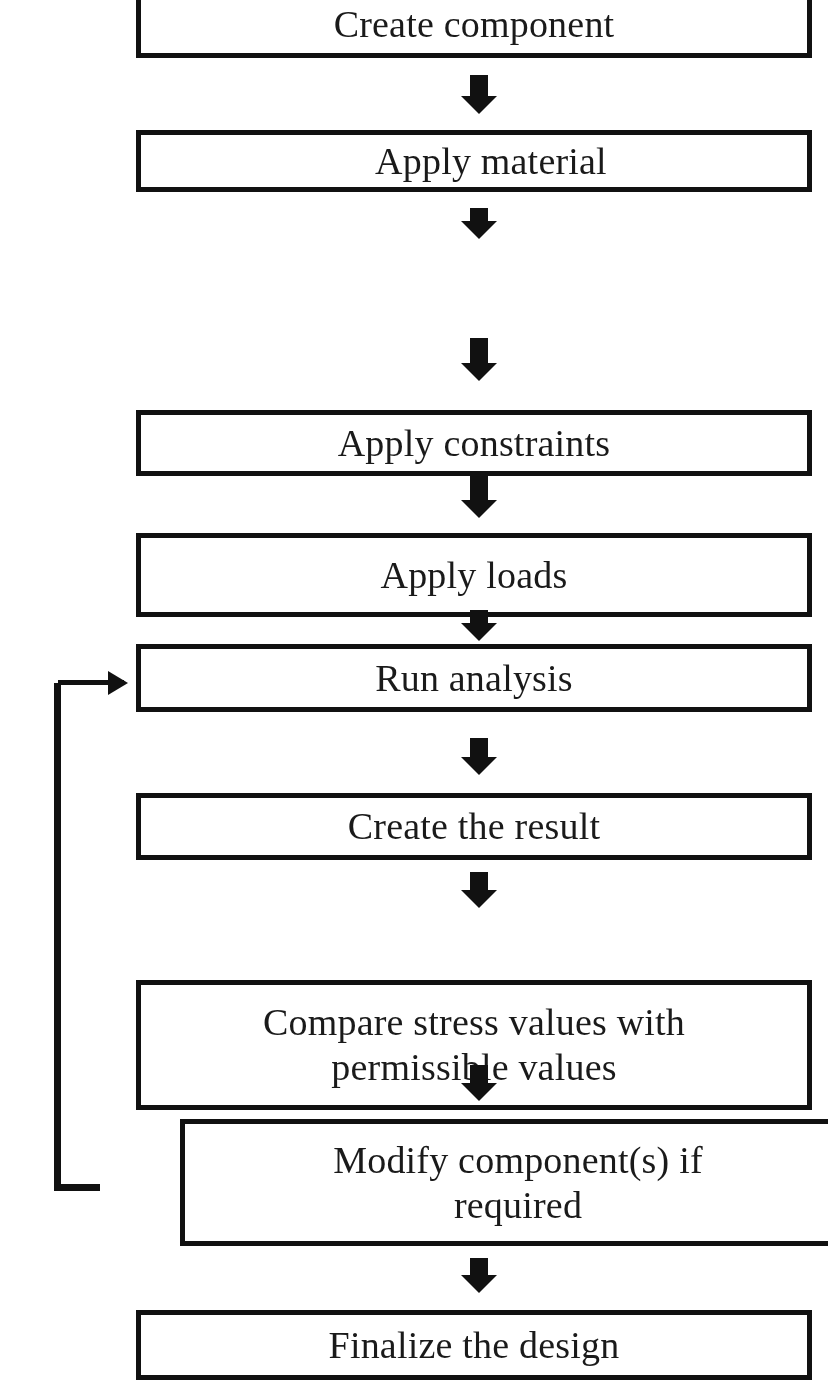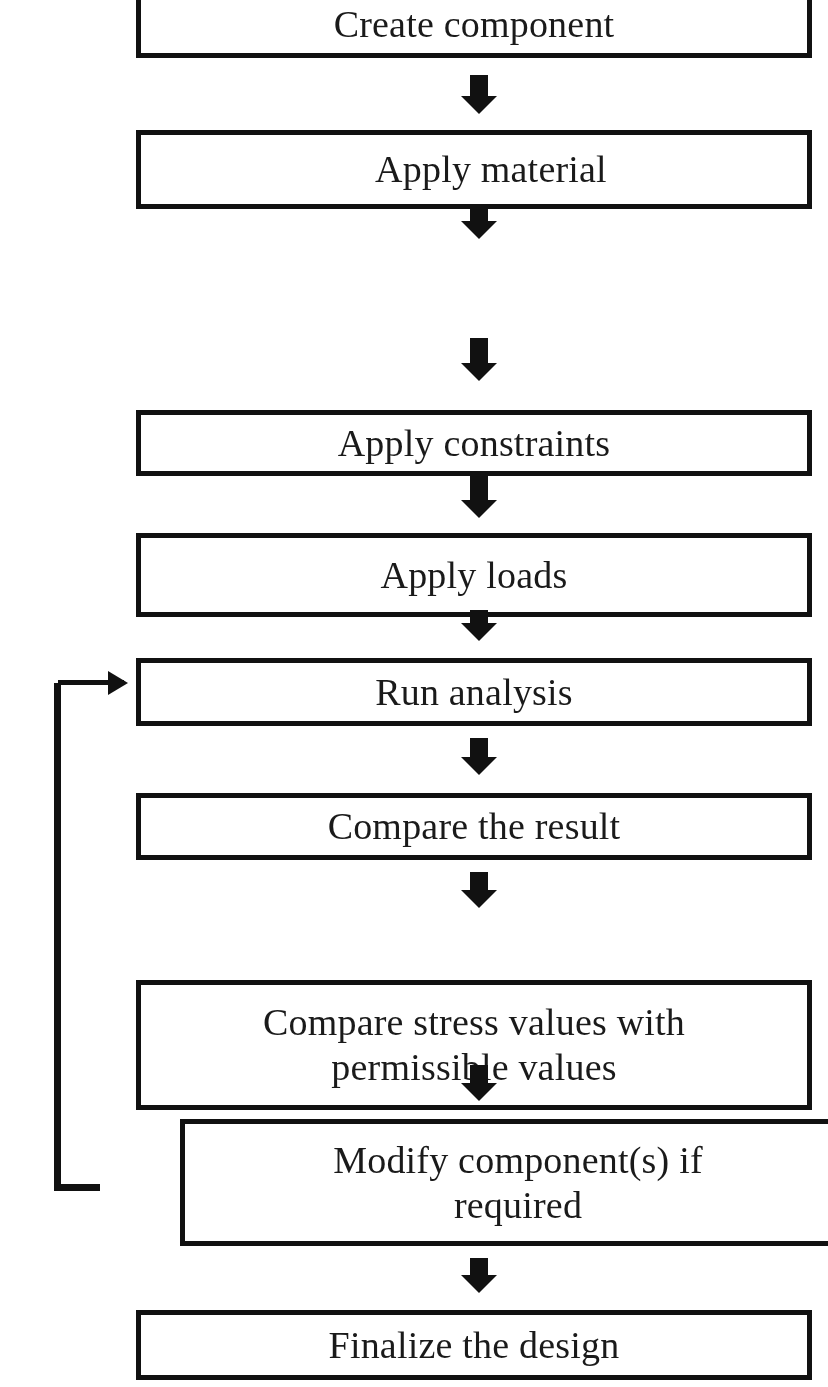--- a/index.html
+++ b/index.html
@@ -100,34 +100,34 @@
   }
 </style>
 </head>
 <body>
 
 <div class="flow">
 
   <div class="node" style="top:-10px;height:68px;">
     <span class="txt">Create component</span>
   </div>
-  <div class="node" style="top:130px;height:79px;padding-left:44px;">
+  <div class="node" style="top:130px;height:62px;padding-left:44px;">
     <span class="txt">Apply material</span>
   </div>
   <div class="node" style="top:410px;height:66px;">
     <span class="txt">Apply constraints</span>
   </div>
   <div class="node" style="top:533px;height:84px;">
     <span class="txt">Apply loads</span>
   </div>
-  <div class="node" style="top:658px;height:68px;">
+  <div class="node" style="top:644px;height:68px;">
     <span class="txt">Run analysis</span>
   </div>
   <div class="node" style="top:793px;height:67px;">
-    <span class="txt">Compare the result</span>
+    <span class="txt">Create the result</span>
   </div>
   <div class="node" style="top:980px;height:130px;">
     <span class="txt">Compare stress values with
 permissible values</span>
   </div>
   <div class="node" style="top:1119px;height:127px;margin-left:44px;">
     <span class="txt">Modify component(s) if
 required</span>
   </div>
   <div class="node" style="top:1310px;height:70px;">

